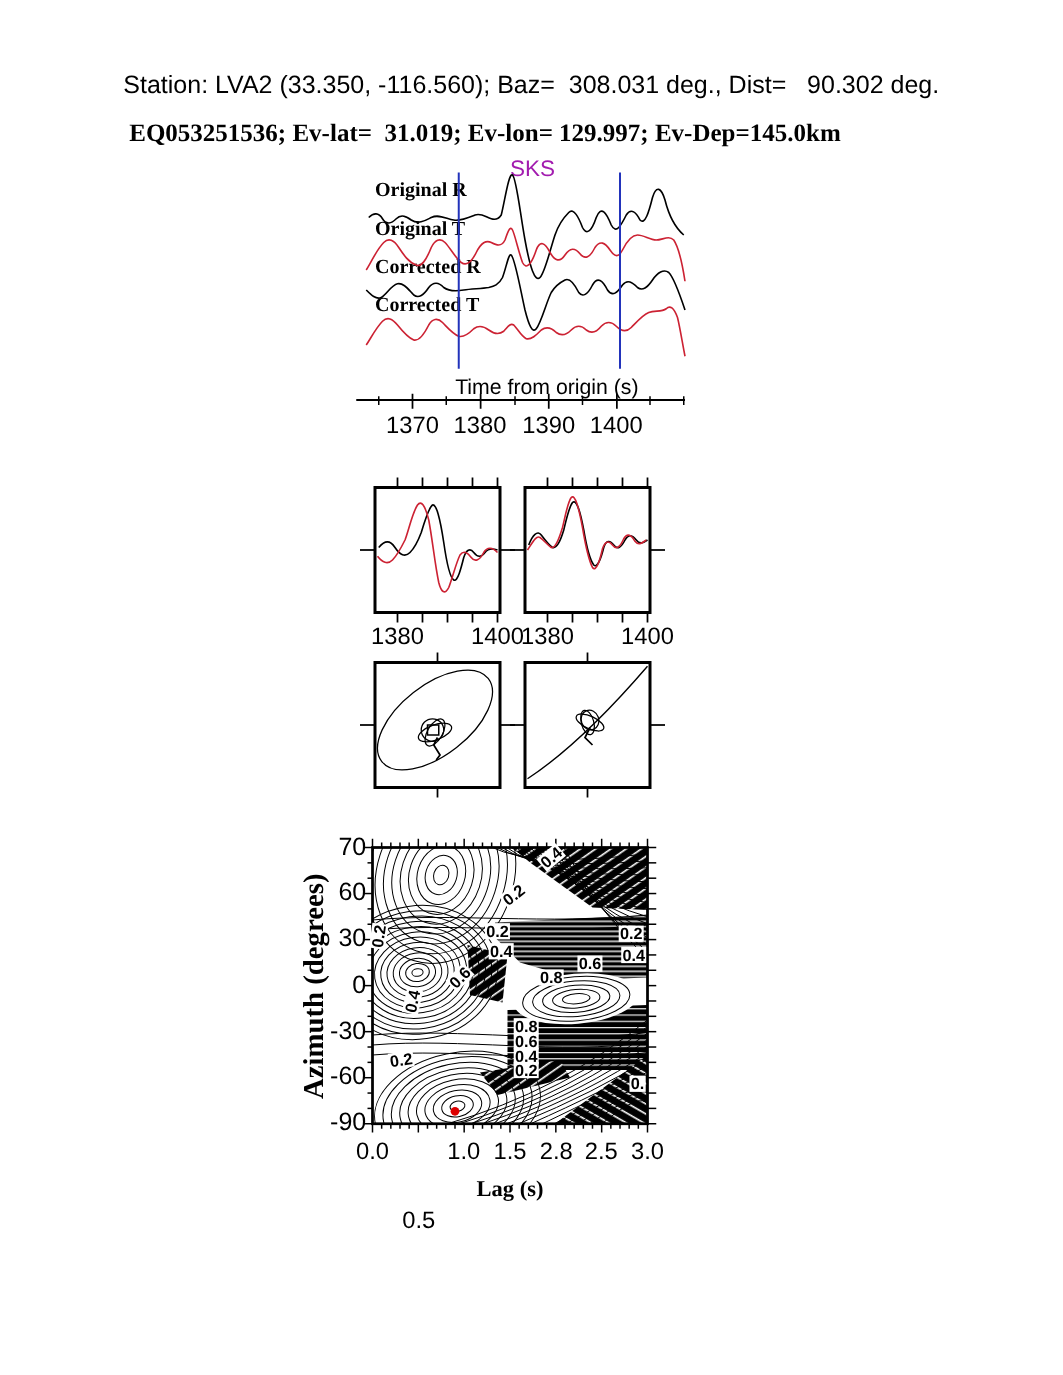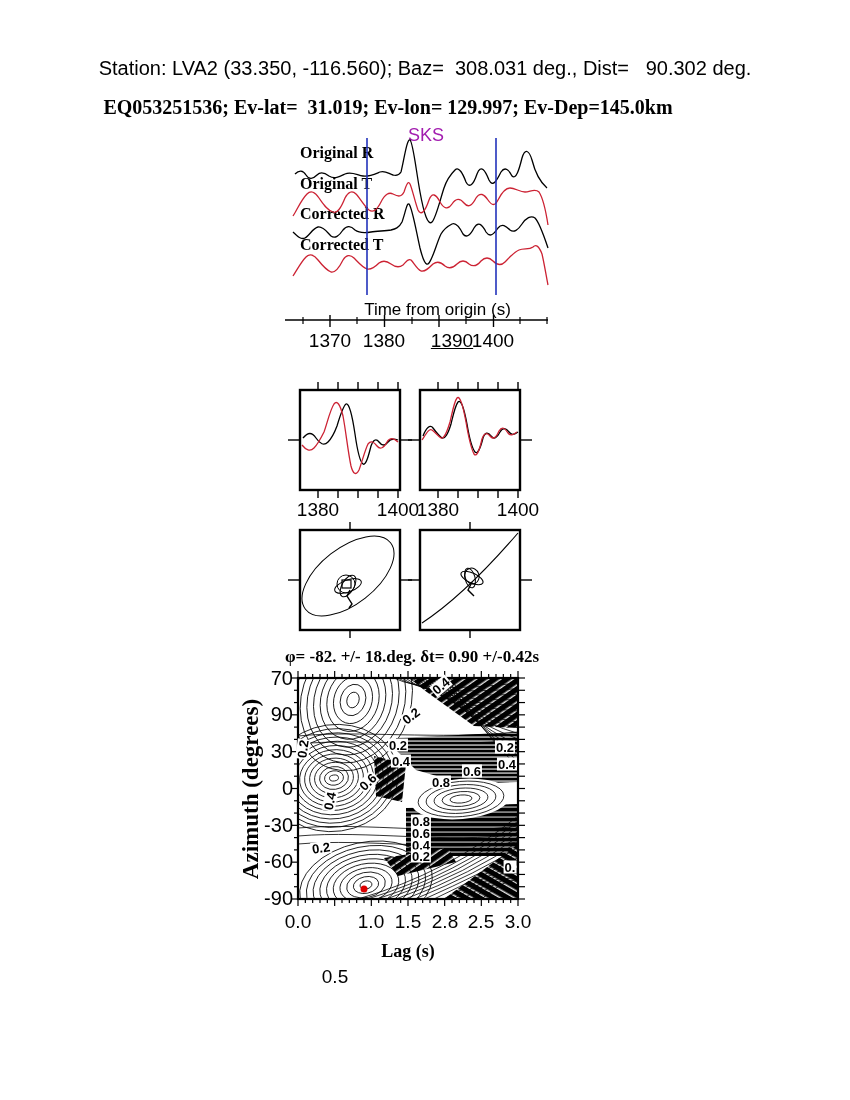--- a/index.html
+++ b/index.html
@@ -57,21 +57,21 @@
         <line x1="127" y1="187" x2="127" y2="194" stroke="#000" stroke-width="1.2"></line>
         <line x1="181" y1="187" x2="181" y2="194" stroke="#000" stroke-width="1.2"></line>
         <line x1="235" y1="187" x2="235" y2="194" stroke="#000" stroke-width="1.2"></line>
         <line x1="262" y1="187" x2="262" y2="194" stroke="#000" stroke-width="1.2"></line>
       </g>
   </svg>
 
   <div class="abs axlabel" style="left:350px;top:301px;width:175px;text-align:center;">Time from origin (s)</div>
   <div class="abs ticknum" style="left:300px;top:331px;width:60px;">1370</div>
   <div class="abs ticknum" style="left:354px;top:331px;width:60px;">1380</div>
-  <div class="abs ticknum" style="left:422px;top:331px;width:60px;text-decoration:underline;">1390</div>
+  <div class="abs ticknum" style="left:409px;top:331px;width:60px;">1390</div>
   <div class="abs ticknum" style="left:463px;top:331px;width:60px;">1400</div>
 
   <svg id="zboxL" style="left:286px;top:376px;" width="128" height="128" viewBox="0 0 128 128">
     <rect x="14" y="14" width="100" height="100" fill="none" stroke="#000" stroke-width="2.4"></rect>
     <path fill="none" stroke="#000" stroke-width="1.3" d="M 17,62 C 22,56 26,56 30,62 C 34,68 38,70 42,66 C 45,63 48,58 51,50 C 54,40 57,30 60,28 C 63,27 66,38 69,58 C 71,72 74,86 77,88 C 80,90 83,78 85,70 C 87,64 90,62 93,66 C 96,70 99,70 102,66 C 105,62 109,63 112,64"></path>
     <path fill="none" stroke="#cc2233" stroke-width="1.3" d="M 16,69 C 20,74 24,76 28,72 C 32,68 35,62 38,56 C 41,48 44,34 48,28 C 51,24 54,28 57,40 C 60,56 62,76 65,90 C 67,98 70,100 73,94 C 76,86 79,74 82,68 C 85,64 88,66 91,70 C 94,74 98,72 101,66 C 104,61 108,62 112,66"></path>
   <g>
         <line x1="32" y1="6" x2="32" y2="14" stroke="#000" stroke-width="1.4"></line>
         <line x1="32" y1="114" x2="32" y2="122" stroke="#000" stroke-width="1.4"></line>
         <line x1="52" y1="6" x2="52" y2="14" stroke="#000" stroke-width="1.4"></line>
@@ -148,21 +148,20 @@
       <path fill="none" stroke="#000" stroke-width="1.4" d="M 66,66 L 62,74 L 68,80"></path>
     </g>
   <g>
         <line x1="64" y1="6" x2="64" y2="14" stroke="#000" stroke-width="1.4"></line>
         <line x1="64" y1="114" x2="64" y2="122" stroke="#000" stroke-width="1.4"></line>
         <line x1="2" y1="64" x2="14" y2="64" stroke="#000" stroke-width="1.4"></line>
         <line x1="114" y1="64" x2="126" y2="64" stroke="#000" stroke-width="1.4"></line>
       </g>
     </svg>
 
-  <div class="abs serifbold phidt">φ= -82. +/- 18.deg. δt= 0.90 +/-0.42s</div>
 
   <svg id="csvg" style="left:288px;top:668px;" width="244" height="246" viewBox="0 0 244 246">
     <defs>
       <pattern id="sh" width="6" height="4" patternUnits="userSpaceOnUse">
         <rect width="6" height="4" fill="#000"></rect>
           <rect y="2.5" width="6" height="1.1" fill="#fff"></rect>
       </pattern>
       <pattern id="sh2" width="6" height="5" patternUnits="userSpaceOnUse">
         <rect width="6" height="5" fill="#000"></rect>
           <rect y="3.6" width="6" height="0.9" fill="#fff"></rect>
@@ -365,21 +364,21 @@
           <line x1="220" y1="221" x2="227" y2="221" stroke="#000" stroke-width="1.2"></line>
         </g>
       <circle cx="66" cy="211" r="3.5" fill="#dd0000"></circle>
     </g>
   </svg>
 
   <div class="abs serifbold ylab">Azimuth (degrees)</div>
   <div class="abs serifbold laglab">Lag (s)</div>
 
   <div class="abs yticknum" style="left:245px;top:668px;">70</div>
-  <div class="abs yticknum" style="left:245px;top:704px;">90</div>
+  <div class="abs yticknum" style="left:245px;top:704px;">60</div>
   <div class="abs yticknum" style="left:245px;top:741px;">30</div>
   <div class="abs yticknum" style="left:245px;top:778px;">0</div>
   <div class="abs yticknum" style="left:245px;top:815px;">-30</div>
   <div class="abs yticknum" style="left:245px;top:851px;">-60</div>
   <div class="abs yticknum" style="left:245px;top:888px;">-90</div>
 
   <div class="abs xticknum" style="left:276px;top:912px;">0.0</div>
   <div class="abs xticknum" style="left:313px;top:933px;margin-top:34px;">0.5</div>
   <div class="abs xticknum" style="left:349px;top:912px;">1.0</div>
   <div class="abs xticknum" style="left:386px;top:912px;">1.5</div>

